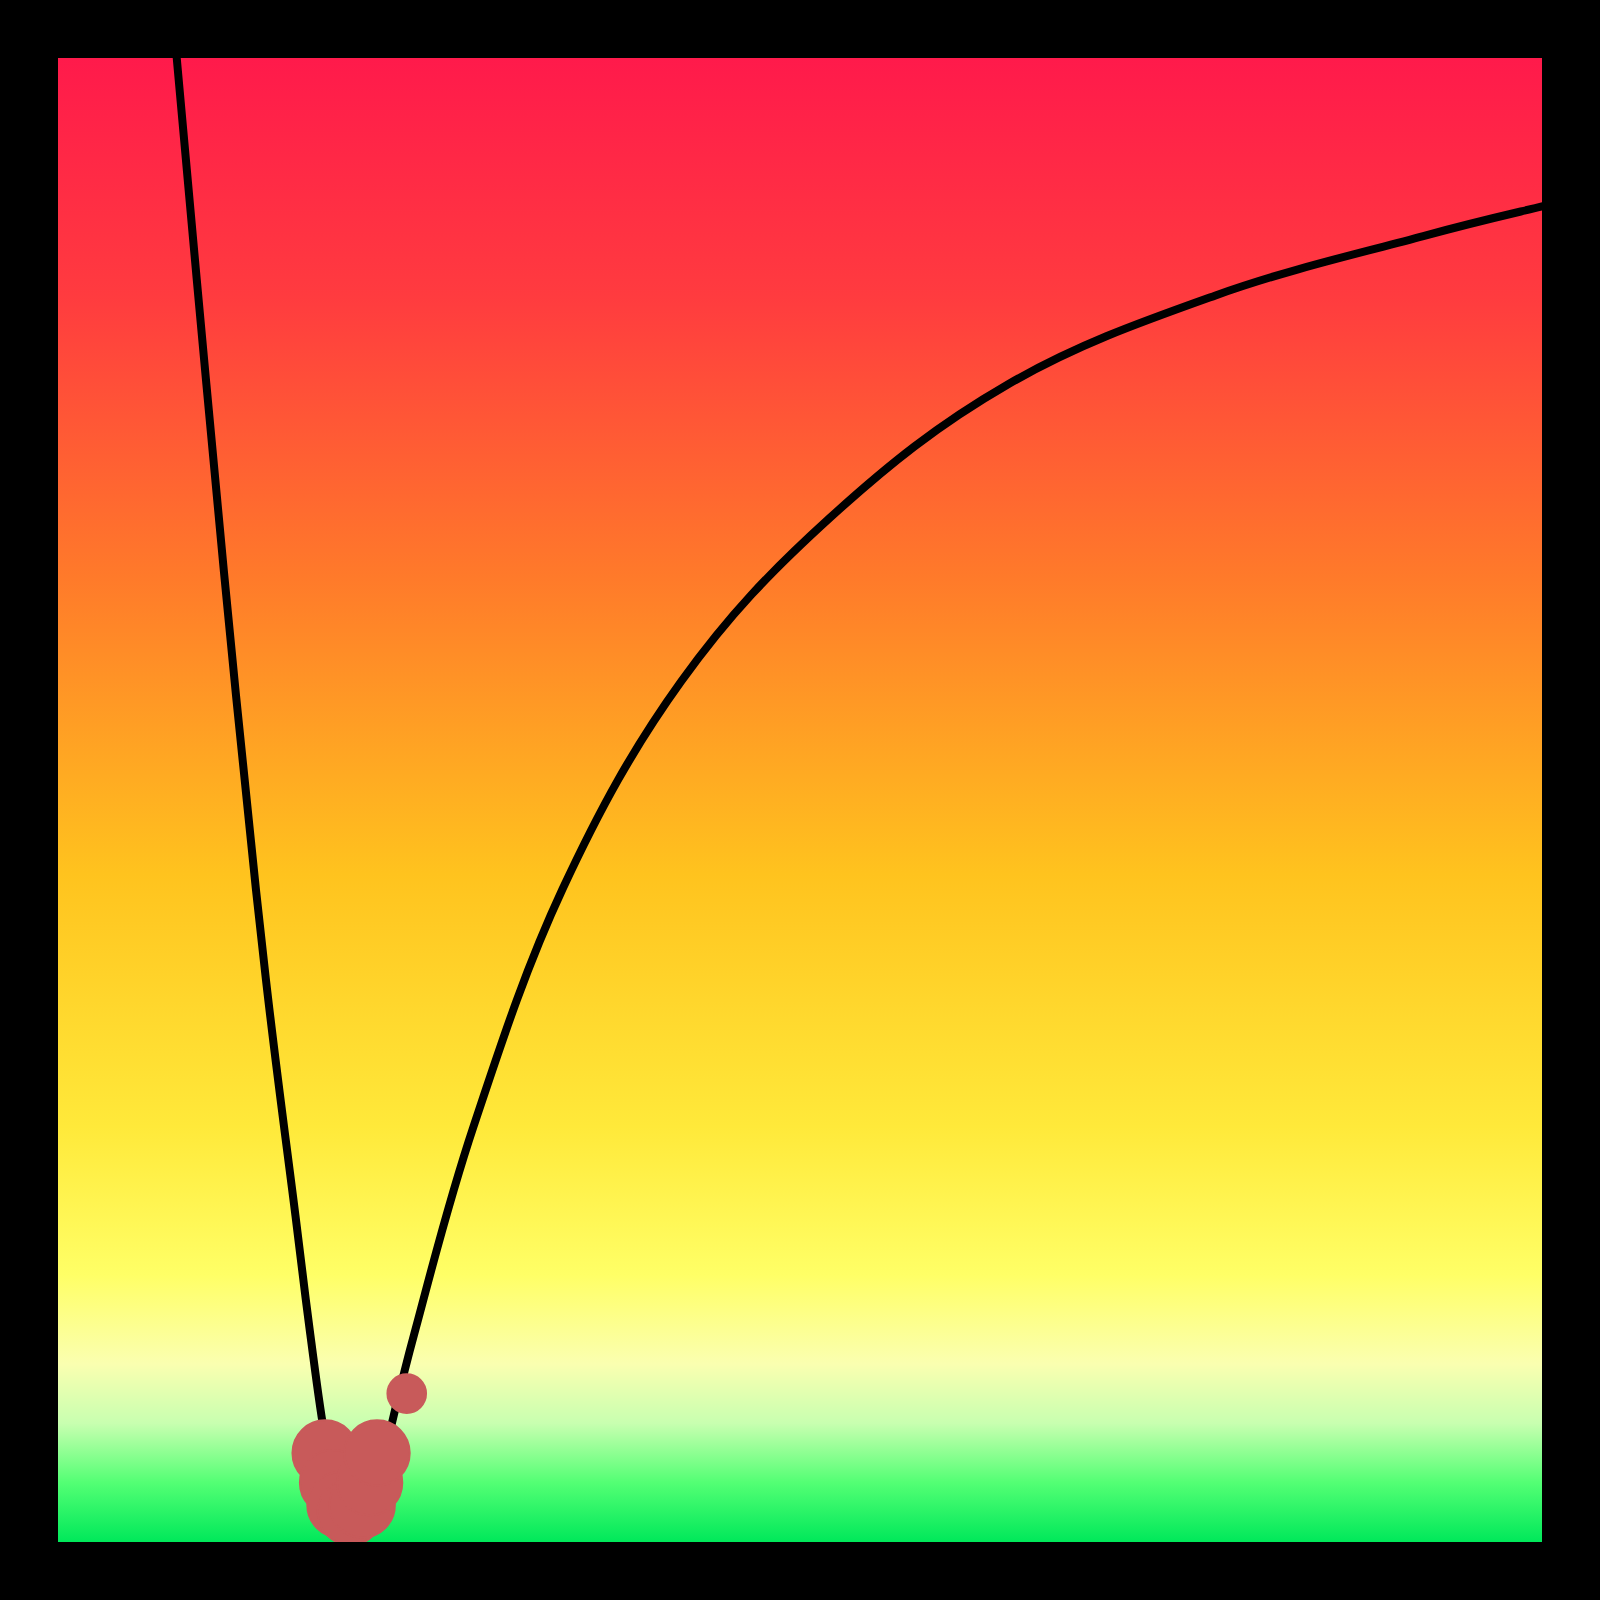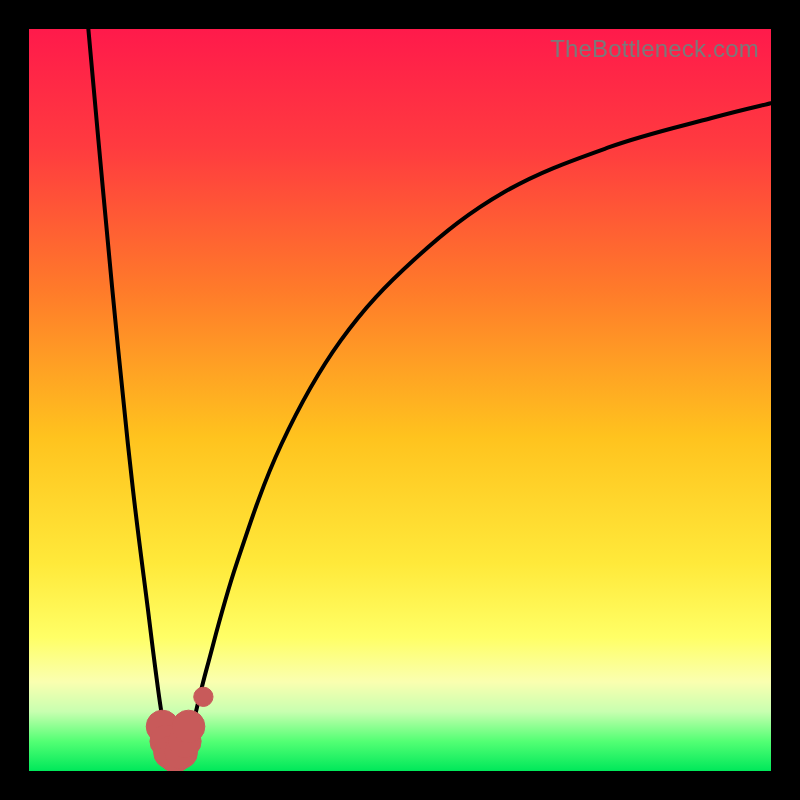--- a/index.html
+++ b/index.html
@@ -76,15 +76,14 @@
           <circle cx="137.27" cy="712.32" r="16.324" fill="#c85a5a" stroke="#c85a5a"></circle>
           <circle cx="140.98" cy="723.45" r="16.324" fill="#c85a5a" stroke="#c85a5a"></circle>
           <circle cx="146.17399999999998" cy="727.16" r="16.324" fill="#c85a5a" stroke="#c85a5a"></circle>
           <circle cx="152.10999999999999" cy="723.45" r="16.324" fill="#c85a5a" stroke="#c85a5a"></circle>
           <circle cx="155.82" cy="712.32" r="16.324" fill="#c85a5a" stroke="#c85a5a"></circle>
           <circle cx="159.53" cy="697.48" r="16.324" fill="#c85a5a" stroke="#c85a5a"></circle>
           <circle cx="174.36999999999998" cy="667.8" r="9.646" fill="#c85a5a" stroke="#c85a5a"></circle>
         </g>
     </svg>
 
-    <div class="watermark">TheBottleneck.com</div>
   </div>
 </div>
 
 </body></html>

